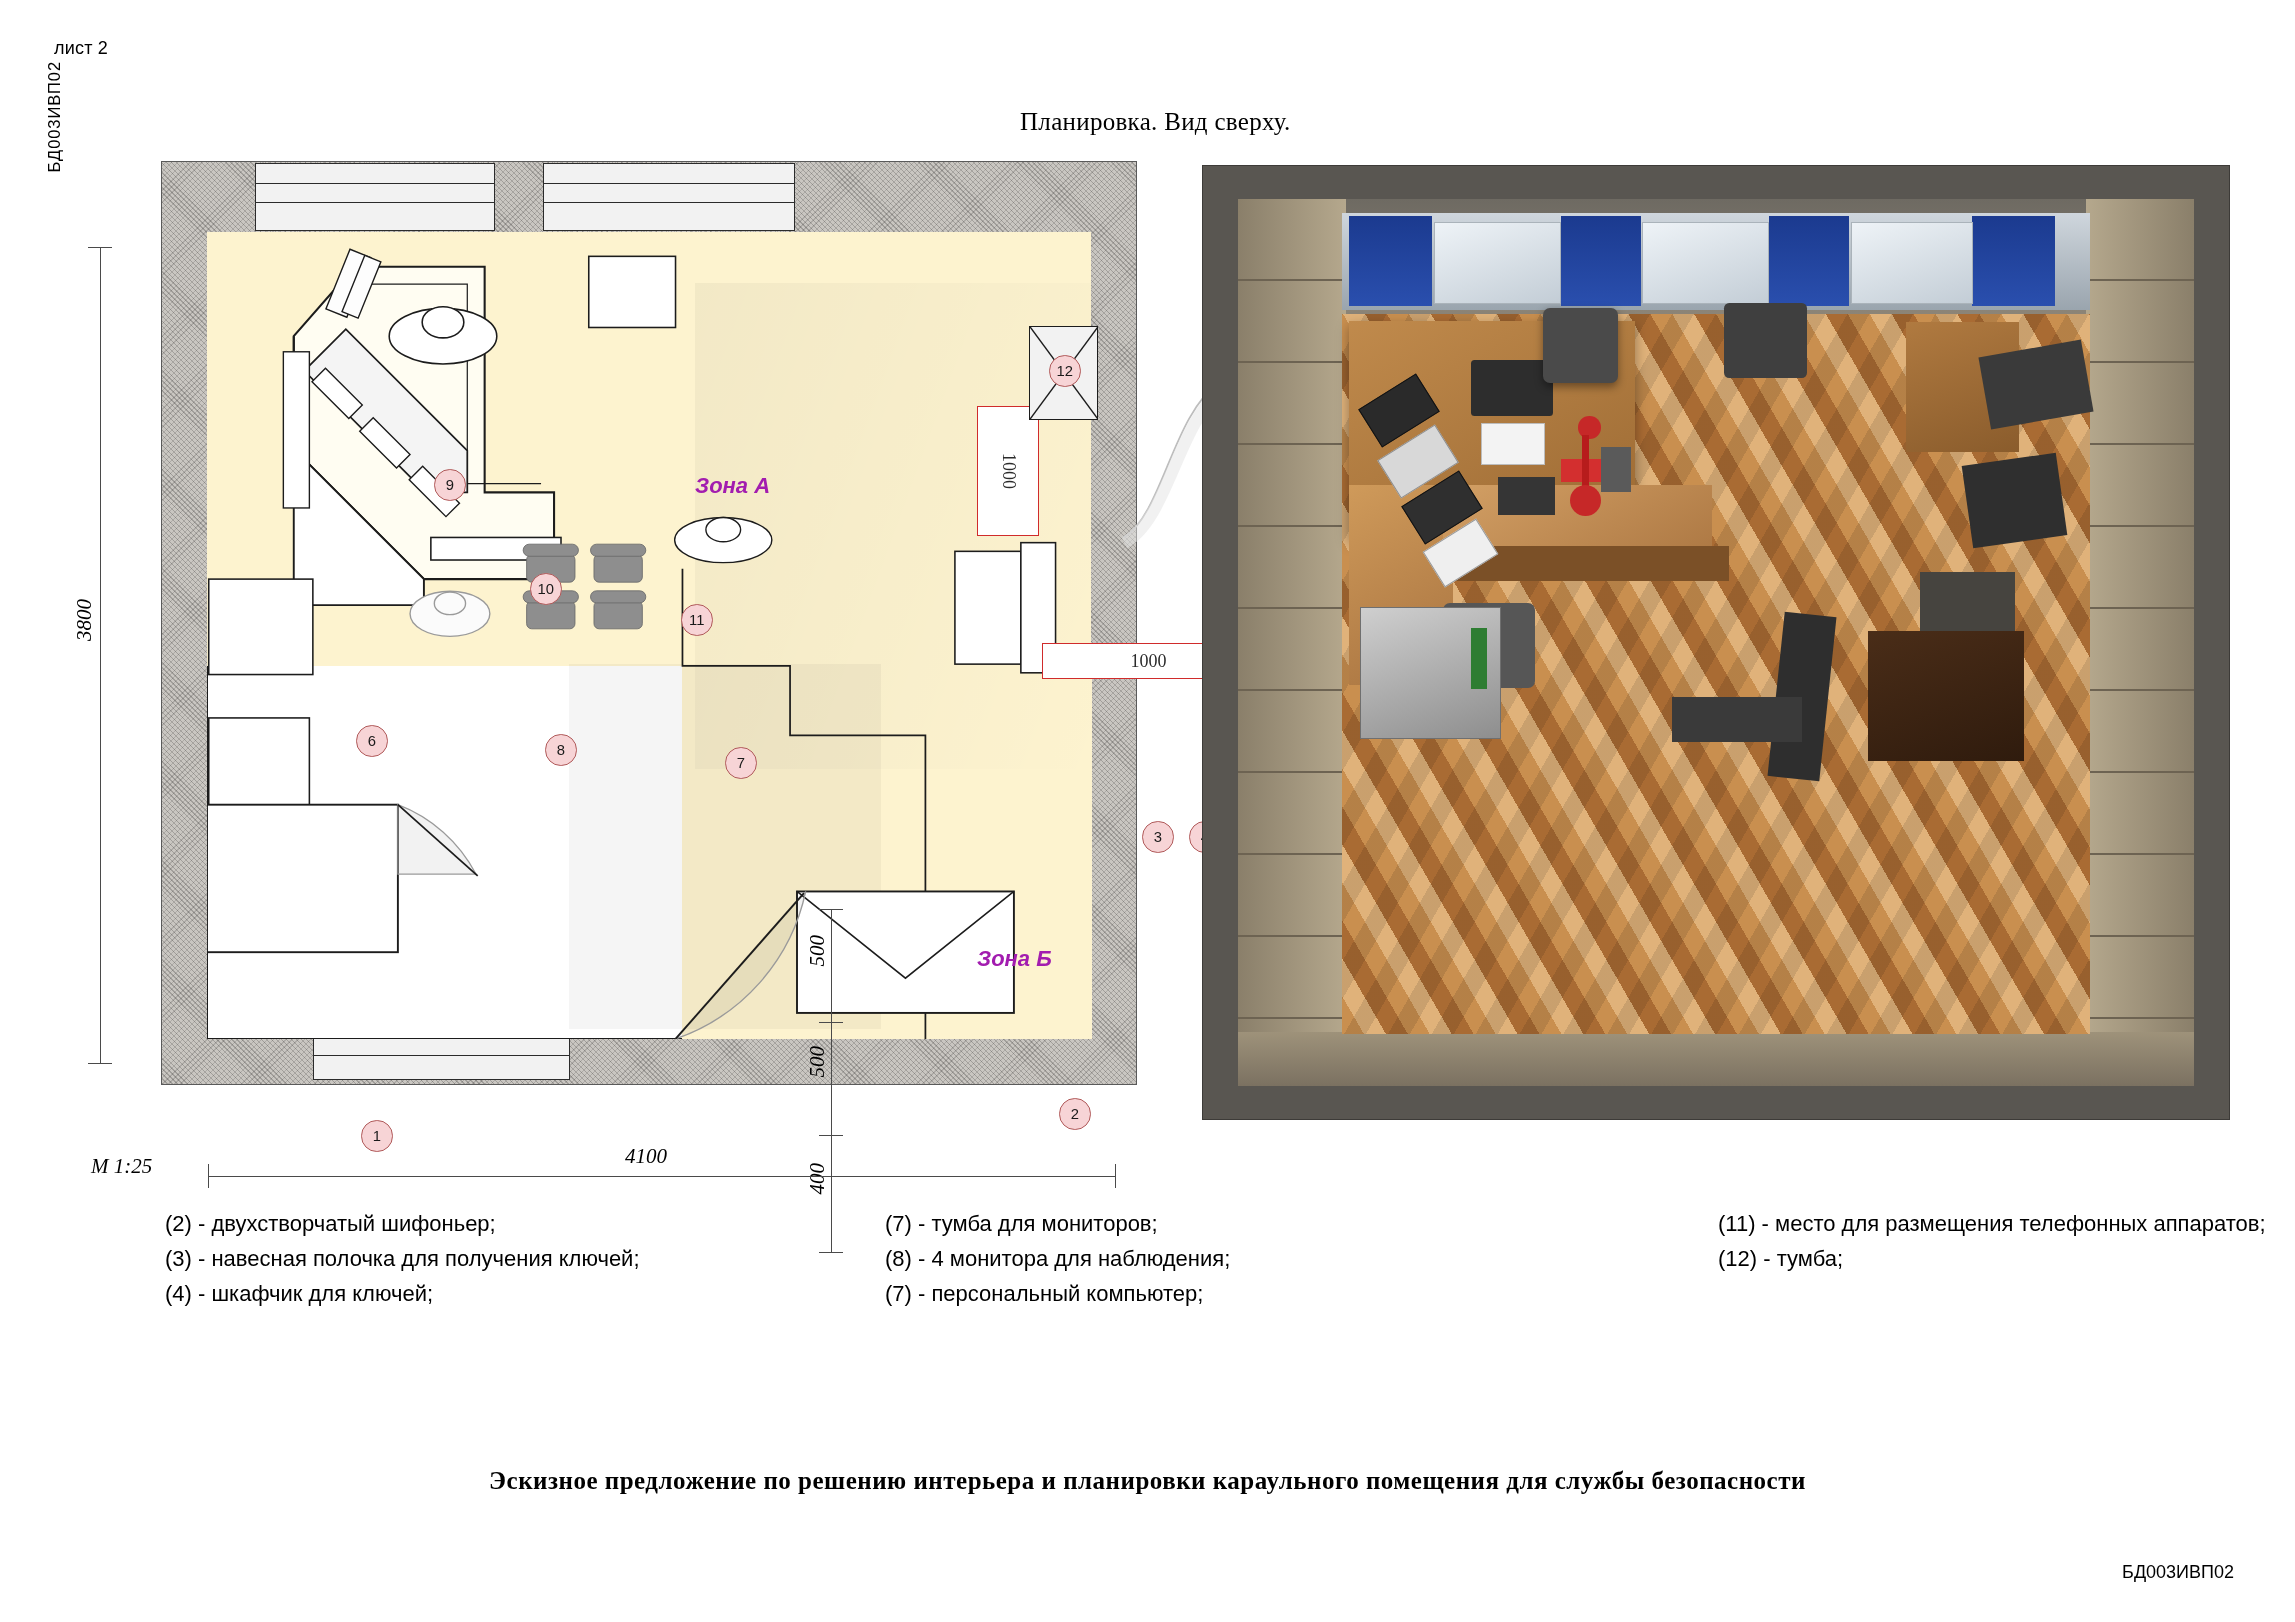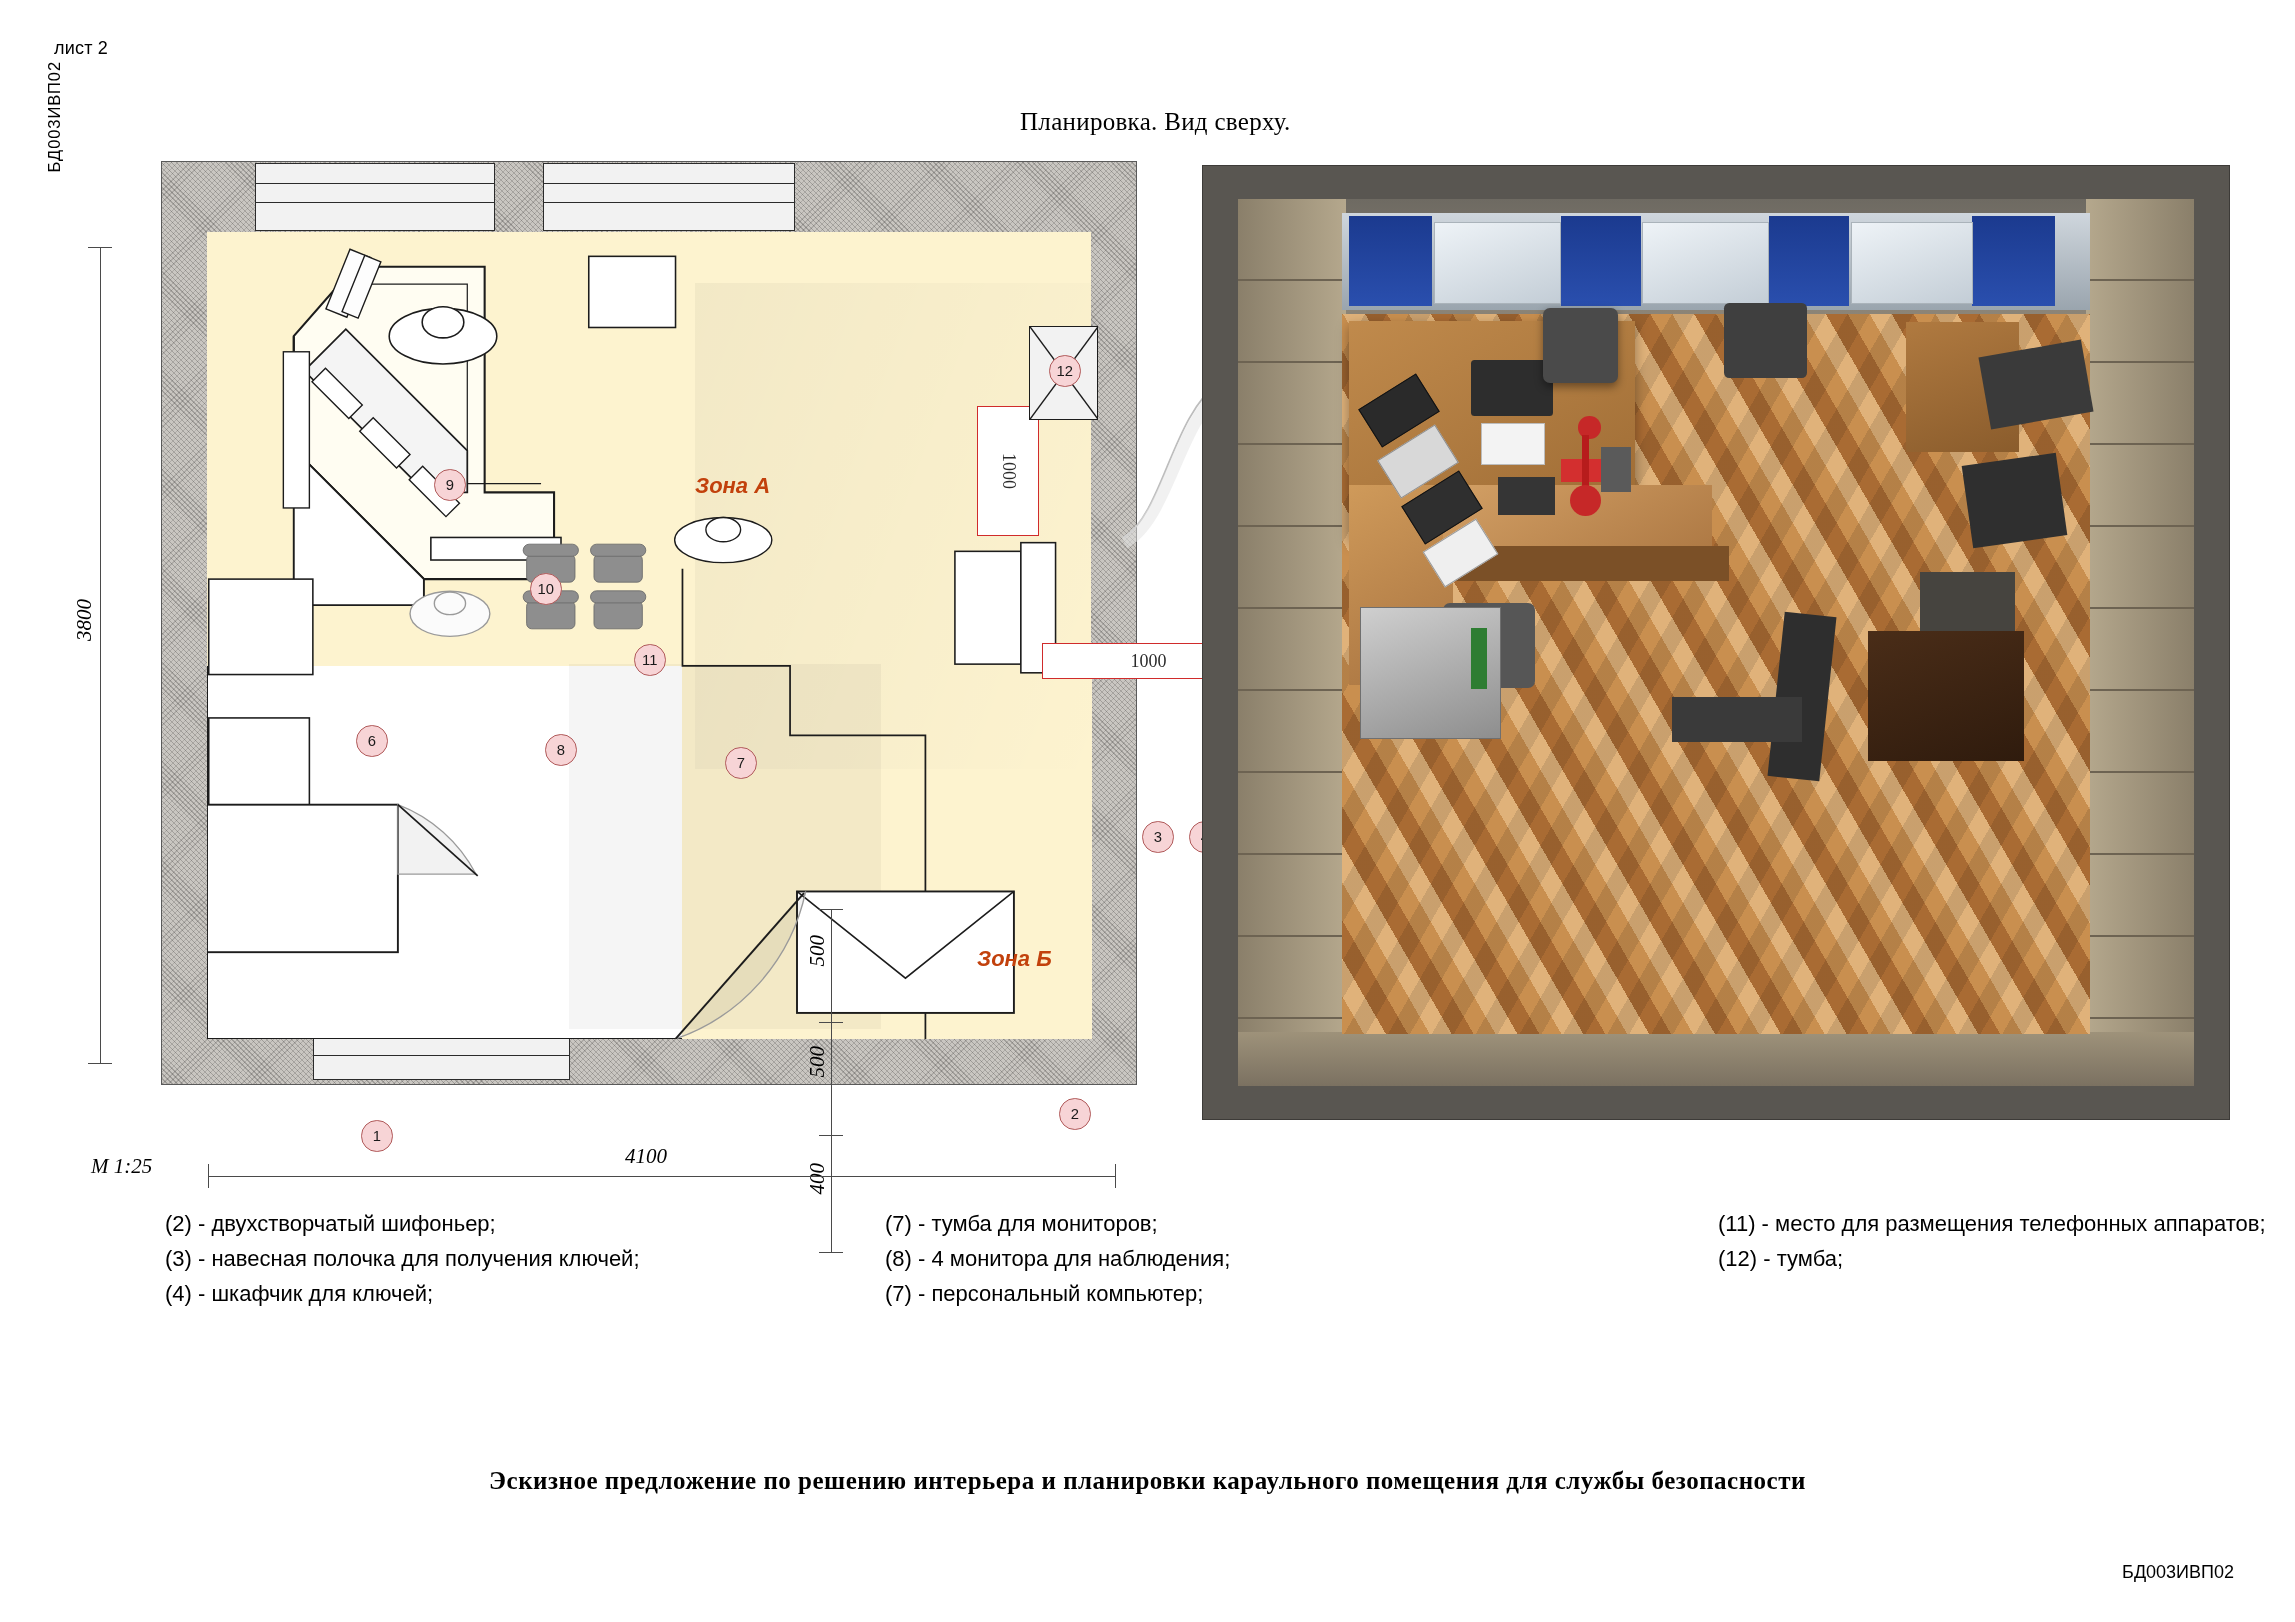--- a/index.html
+++ b/index.html
@@ -73,21 +73,21 @@
   }
   .zone-b2 {
     left: 521px; top: 408px; width: 174px; height: 104px;
     background: #fdf3cf;
   }
   .zone-label {
     font-family: "Liberation Sans", sans-serif;
     font-style: italic;
     font-weight: bold;
     font-size: 22px;
-    color: #c2410c;
+    color: #a21caf;
     text-align: center;
   }
   #zone-a-label { left: 534px; top: 312px; }
   #zone-b-label { left: 816px; top: 785px; }
 
   
   .window {
     background: #f2f2f2;
     border: 0.9px solid #2b2b2b;
     box-sizing: border-box;
@@ -336,21 +336,21 @@
 
   <div class="abs marker" style="left:200px; top:959px;">1</div>
   <div class="abs marker" style="left:898px; top:937px;">2</div>
   <div class="abs marker" style="left:981px; top:660px;">3</div>
   <div class="abs marker" style="left:1028px; top:660px;">4</div>
   <div class="abs marker" style="left:195px; top:564px;">6</div>
   <div class="abs marker" style="left:564px; top:586px;">7</div>
   <div class="abs marker" style="left:384px; top:573px;">8</div>
   <div class="abs marker" style="left:273px; top:308px;">9</div>
   <div class="abs marker" style="left:369px; top:412px;text-align:center;">10</div>
-  <div class="abs marker" style="left:473px; top:443px;margin-top:40px;">11</div>
+  <div class="abs marker" style="left:520px; top:443px;">11</div>
   <div class="abs marker" style="left:888px; top:194px;">12</div>
 
   <div class="abs dim-line-v" style="left:670px; top:748px; height:343px;"></div>
   <div class="abs dim-tick-h" style="left:658px; top:748px;"></div>
   <div class="abs dim-tick-h" style="left:658px; top:861px;"></div>
   <div class="abs dim-tick-h" style="left:658px; top:974px;"></div>
   <div class="abs dim-tick-h" style="left:658px; top:1091px;"></div>
   <div class="abs dim-text-v" style="left:644px; top:774px;">500</div>
   <div class="abs dim-text-v" style="left:644px; top:885px;">500</div>
   <div class="abs dim-text-v" style="left:644px; top:1002px;">400</div>

